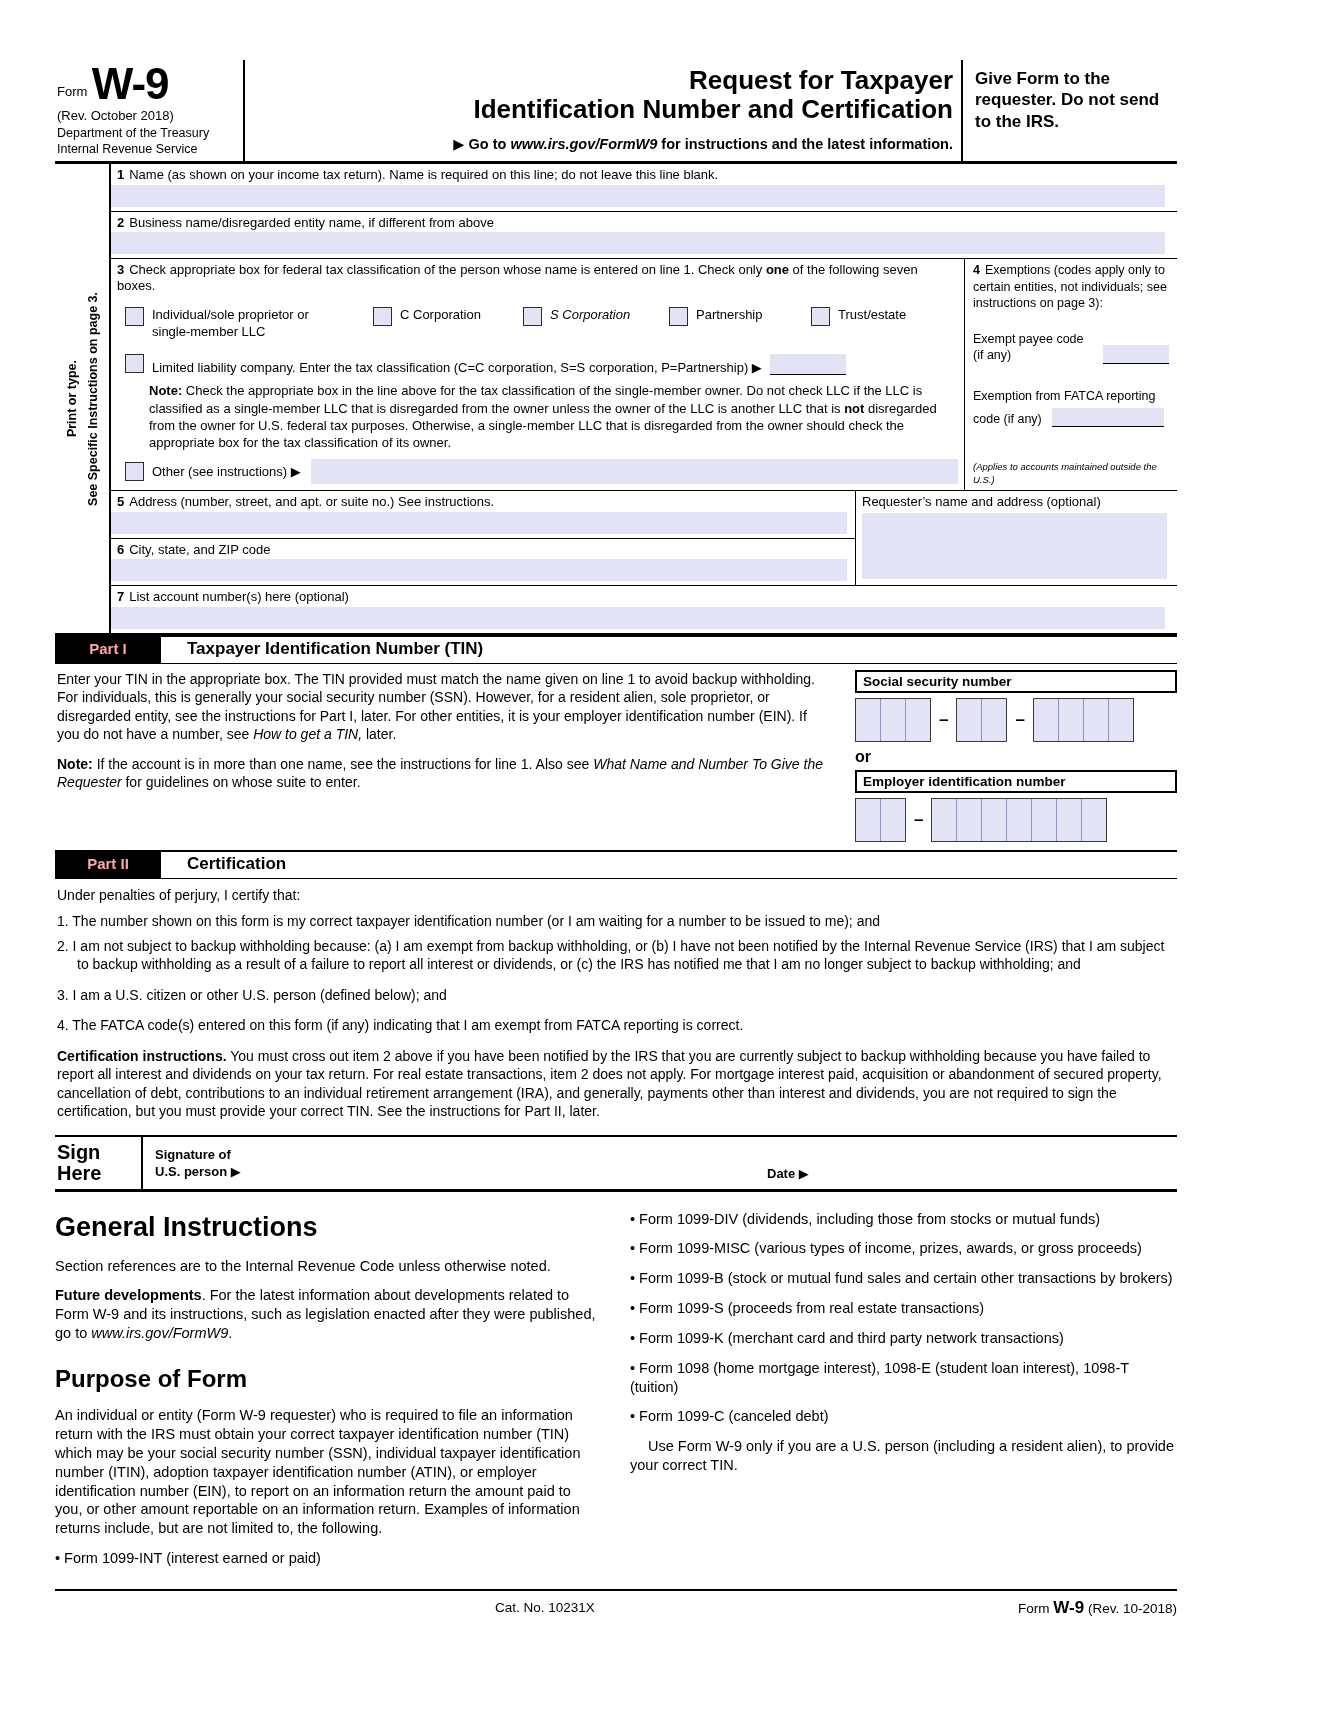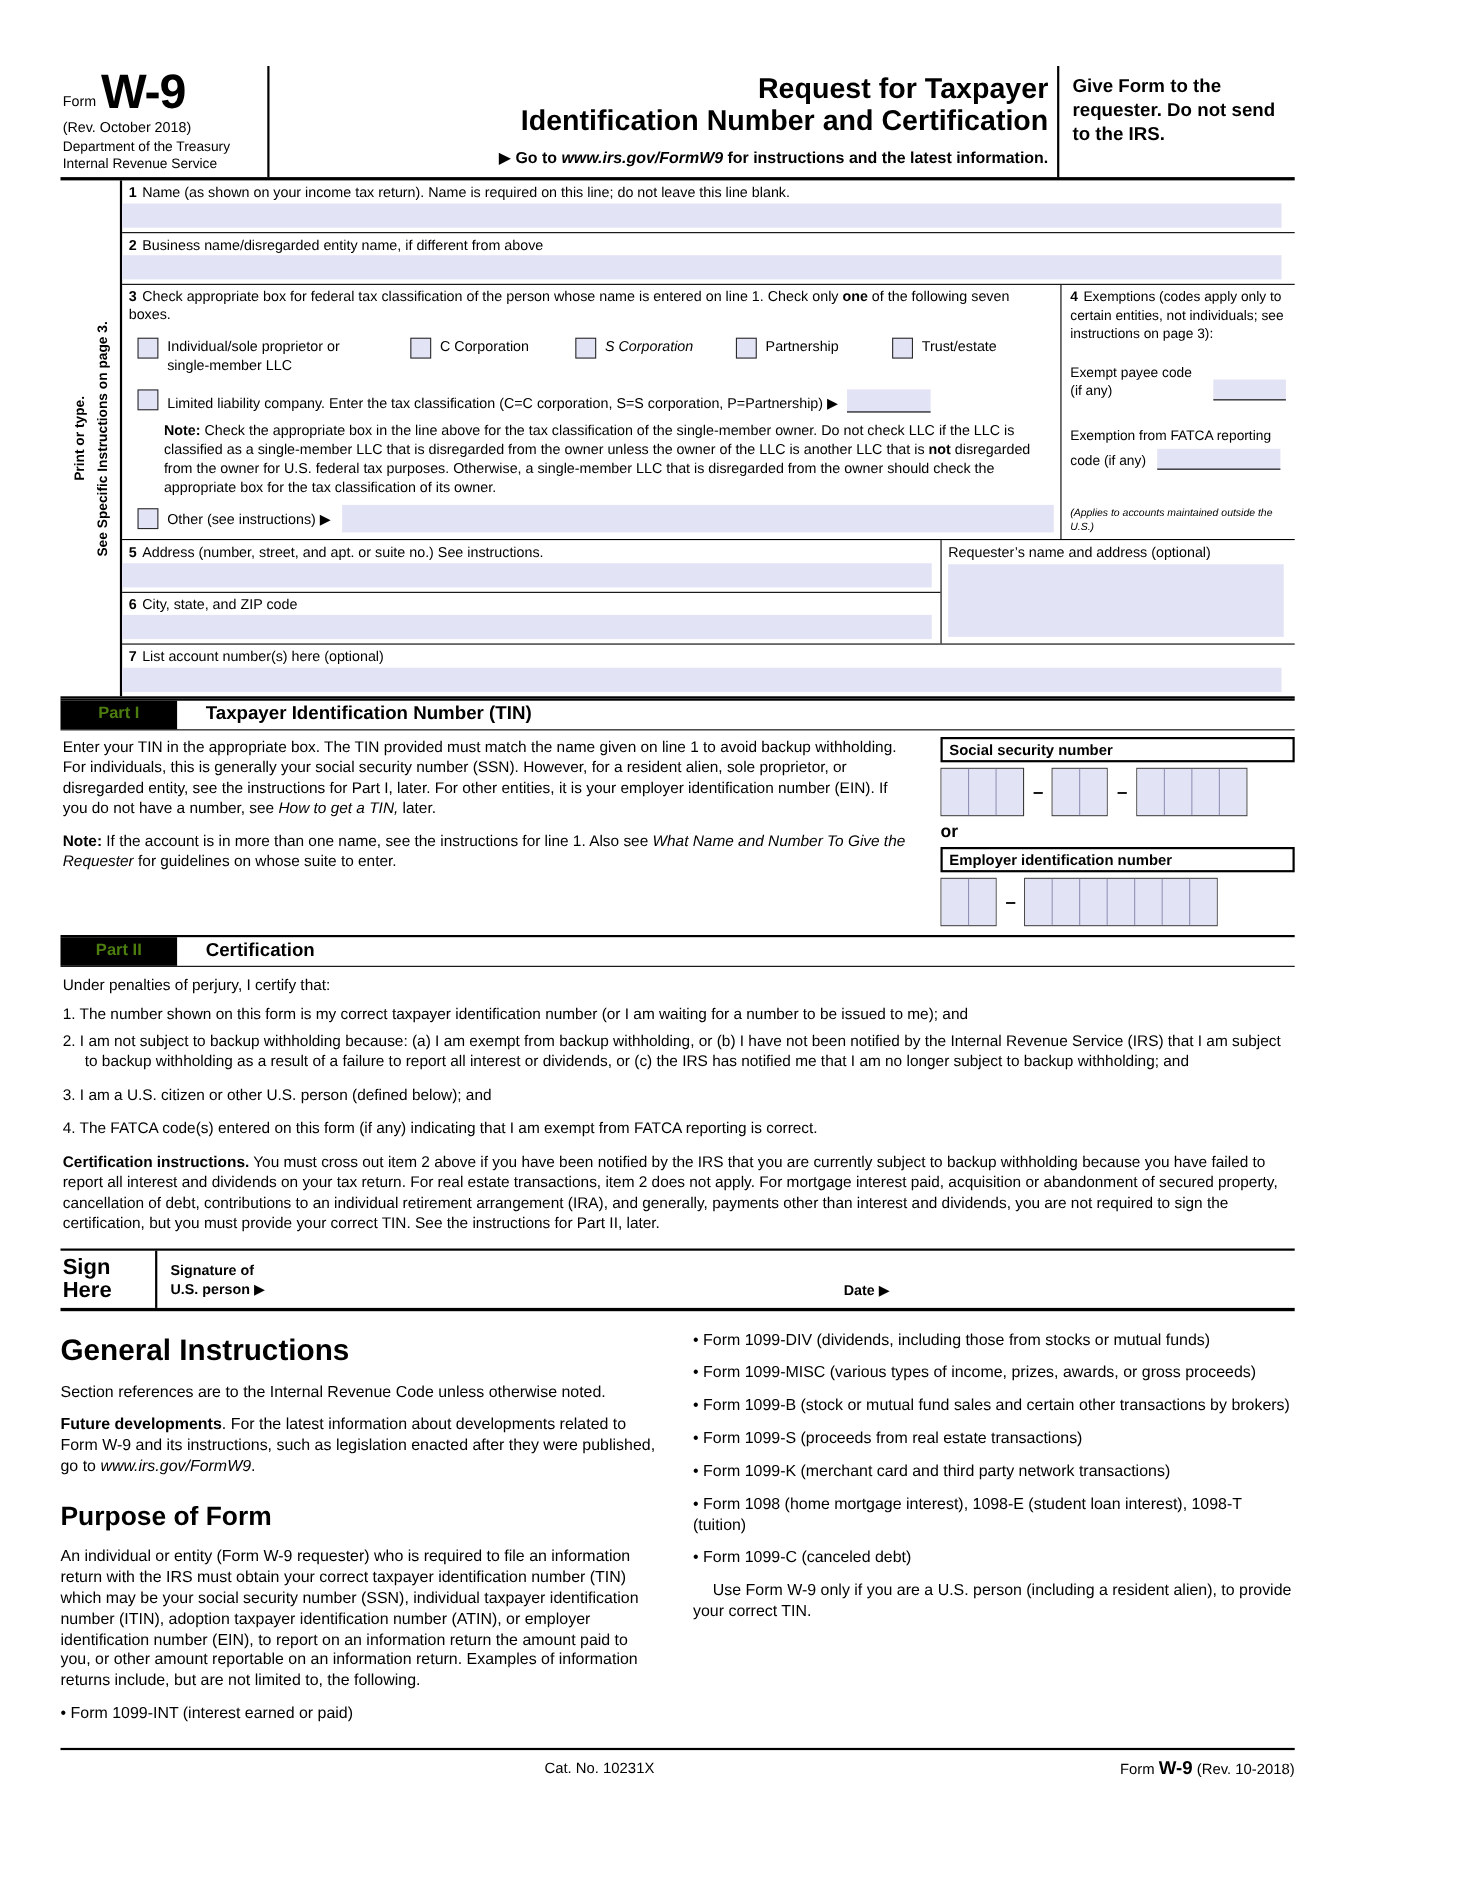--- a/index.html
+++ b/index.html
@@ -56,21 +56,21 @@
 
   
   .row56{display:flex;border-bottom:1px solid #000;}
   .addr-col{width:744px;border-right:1px solid #000;}
   .addr-col .r:last-child{border-bottom:none;}
   .req-col{flex:1;display:flex;flex-direction:column;}
   .req-fill{flex:1;margin:2px 10px 6px 6px;}
 
   
   .partbar{display:flex;align-items:stretch;border-top:2px solid #000;border-bottom:1px solid #000;height:26px;}
-  .part-tag{background:#000;color:#4d7c0f;font-weight:bold;font-size:15px;width:106px;text-align:center;padding-top:3px;}
+  .part-tag{background:#000;color:#fca5a5;font-weight:bold;font-size:15px;width:106px;text-align:center;padding-top:3px;}
   .part-title{font-weight:bold;font-size:17px;margin-left:26px;padding-top:2px;}
 
   
   .p1body{display:flex;padding:6px 0 8px 2px;}
   .p1text{width:768px;font-size:14px;line-height:1.32;}
   .p1text p{margin:0 0 0 0;}
   .p1text .second{margin-top:11px;}
   .it{font-style:italic;}
   .b{font-weight:bold;}
   .tincol{flex:1;padding-left:30px;}

